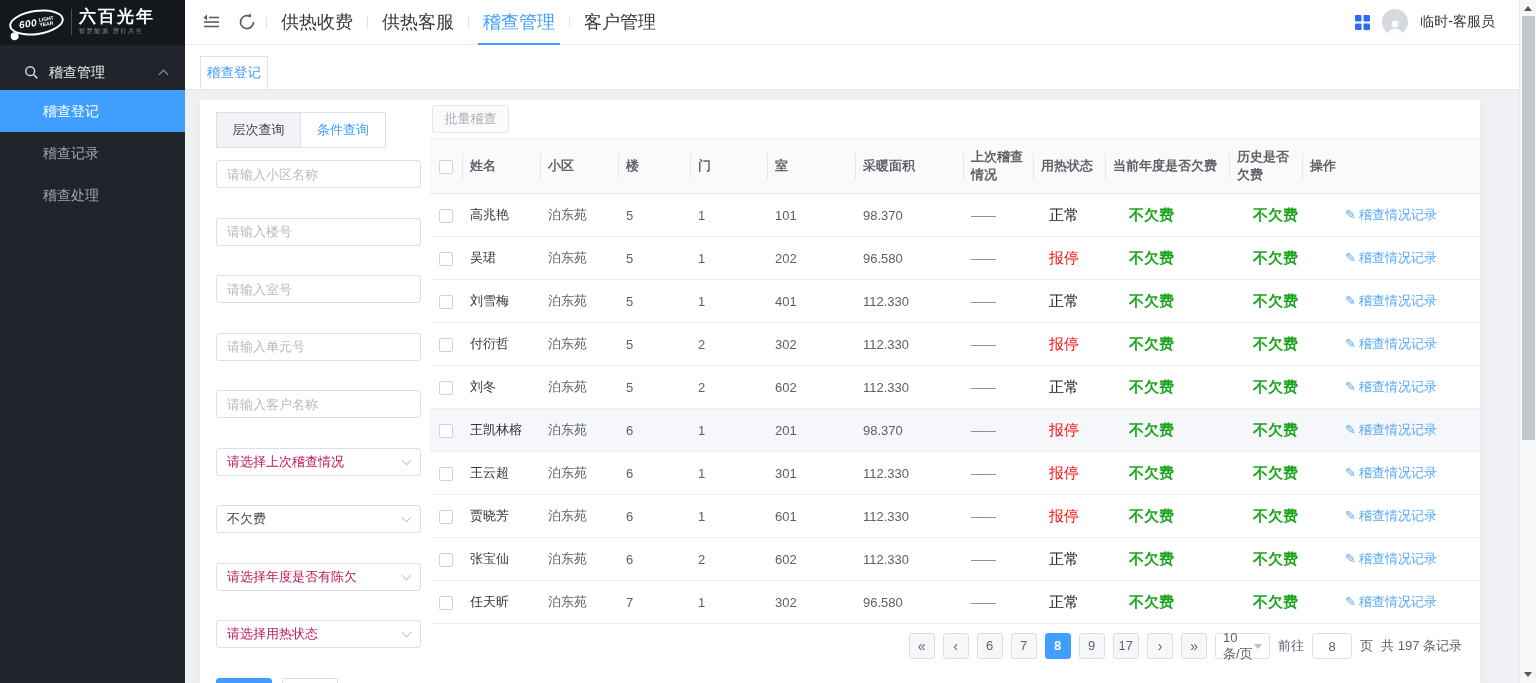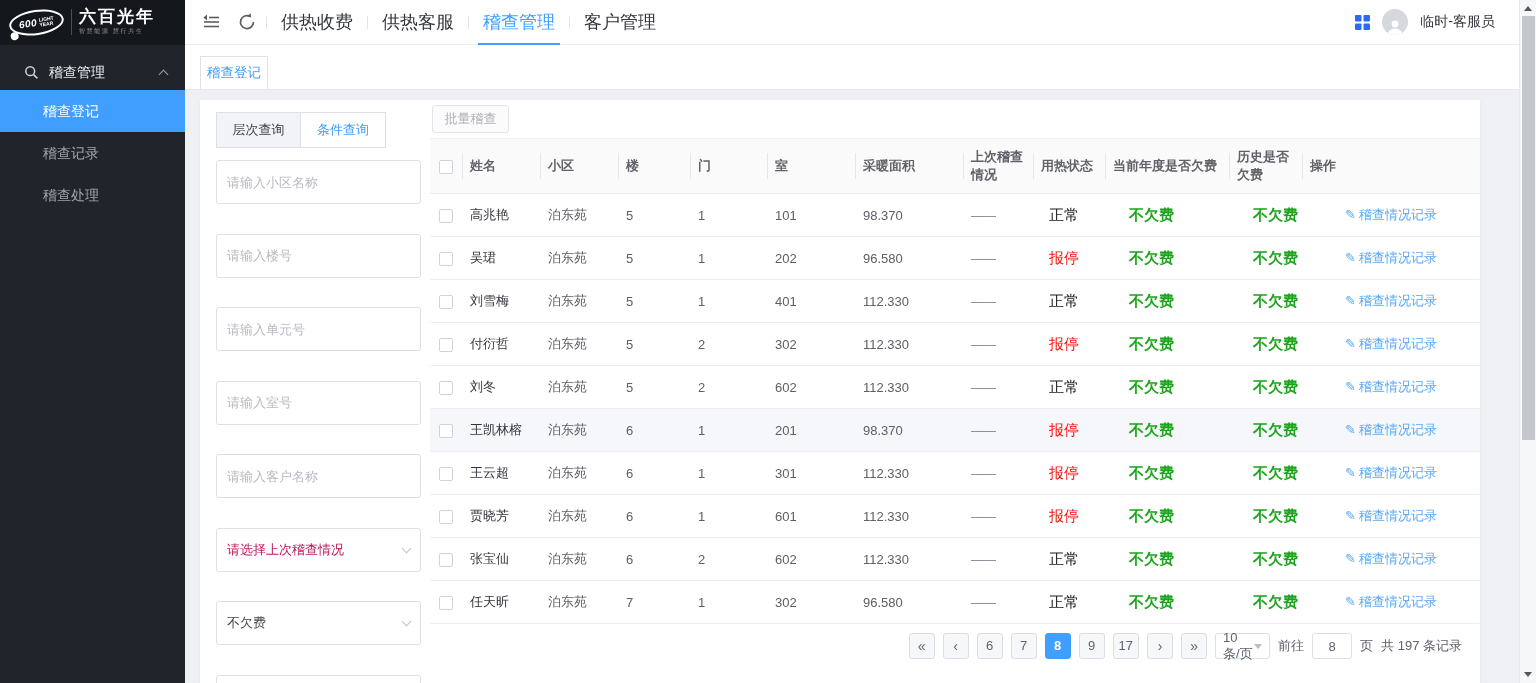--- a/index.html
+++ b/index.html
@@ -45,21 +45,21 @@
 .tabstrip{height:45px;flex:none;background:#fff;border-bottom:1px solid #e6e8ec;display:flex;align-items:flex-end}
 .page-tab{margin-left:15px;width:68px;height:33px;line-height:32px;text-align:center;background:#fff;border:1px solid #dfe2e7;border-bottom:none;color:#409eff;font-size:13.5px;cursor:pointer}
 .card{margin:10px 39px 0 15px;background:#fff;flex:1;display:flex;overflow:hidden;box-shadow:0 1px 3px rgba(0,0,0,.05)}
 
 .query-panel{width:230px;flex:none;padding:12px 0 0 16px}
 .query-tabs{display:flex;margin-bottom:12px}
 .qtab{width:85px;height:36px;line-height:34px;text-align:center;font-size:13px;border:1px solid #dcdfe6;background:#f2f3f6;color:#3c3f45;cursor:pointer}
 .qtab+ .qtab{border-left:none}
 .qtab.active{background:#fff;color:#409eff}
 .field{margin-bottom:29.5px}
-.q-input,.q-select{width:205px;height:44px;border:1px solid #dcdfe6;border-radius:3px;font-size:13px;color:#43464d;padding:0 10px;background:#fff}
+.q-input,.q-select{width:205px;height:28px;border:1px solid #dcdfe6;border-radius:3px;font-size:13px;color:#43464d;padding:0 10px;background:#fff}
 .q-input::placeholder{color:#b6bac2}
 .q-select{display:flex;align-items:center;justify-content:space-between;cursor:pointer}
 .q-select .ph{color:#be185d}
 .q-select .val{color:#43464d}
 .sel-chev{width:7px;height:7px;border-right:1.3px solid #c0c4cc;border-bottom:1.3px solid #c0c4cc;transform:rotate(45deg);margin-top:-3px;flex:none}
 .query-actions{display:flex;margin-top:26px;gap:10px}
 .btn-primary{width:56px;height:28px;background:#409eff;border:1px solid #409eff;border-radius:3px;cursor:pointer}
 .btn-plain{width:56px;height:28px;background:#fff;border:1px solid #dcdfe6;border-radius:3px;cursor:pointer}
 
 .table-panel{flex:1;padding-top:5px;display:flex;flex-direction:column}
@@ -179,22 +179,22 @@
       </div>
       <div class="card">
         <div class="query-panel">
           <div class="query-tabs">
               <div class="qtab">层次查询</div>
               <div class="qtab active">条件查询</div>
             </div>
           <div>
               <div class="field"><input class="q-input" placeholder="请输入小区名称" style=""></div>
               <div class="field"><input class="q-input" placeholder="请输入楼号" style=""></div>
+              <div class="field"><input class="q-input" placeholder="请输入室号" style=""></div>
               <div class="field"><input class="q-input" placeholder="请输入单元号" style=""></div>
-              <div class="field"><input class="q-input" placeholder="请输入室号" style=""></div>
               <div class="field"><input class="q-input" placeholder="请输入客户名称" style=""></div>
               <div class="field">
                 <div class="q-select">
                   <span class="ph">请选择上次稽查情况</span>
                   <i class="sel-chev"></i>
                 </div>
               </div>
               <div class="field">
                 <div class="q-select">
                   <span class="val">不欠费</span>

